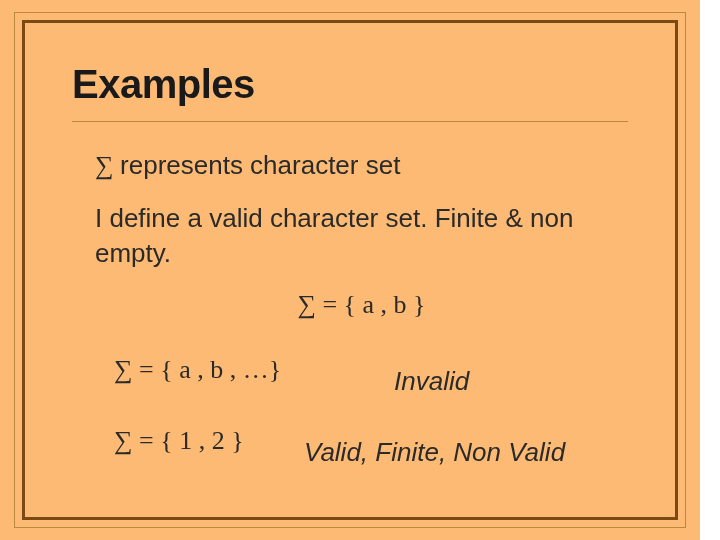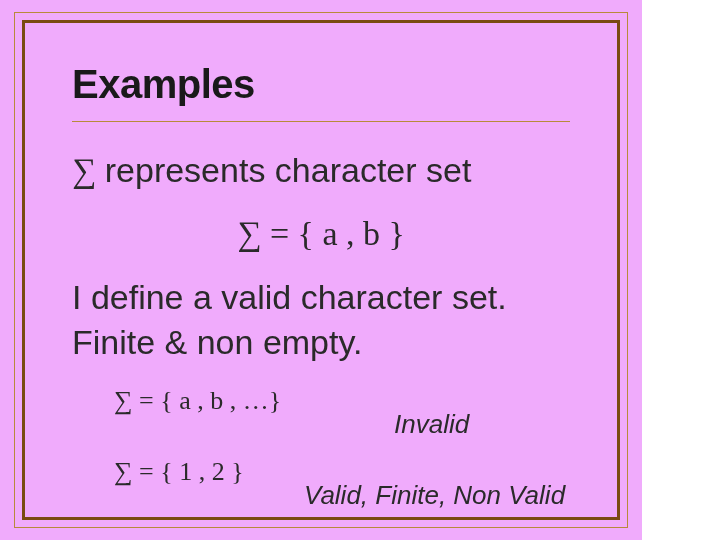--- a/index.html
+++ b/index.html
@@ -4,24 +4,24 @@
 <style>
   * { margin: 0; padding: 0; box-sizing: border-box; }
   html, body {
     width: 720px;
     height: 540px;
     background: #ffffff;
     font-family: Arial, Helvetica, sans-serif;
     overflow: hidden;
   }
   .slide {
-    width: 642px;
+    width: 700px;
     height: 540px;
     position: relative;
-    background: #f0abfc;
+    background: #fdba74;
   }
   .frame-outer {
     position: absolute;
     top: 12px;
     left: 14px;
     right: 14px;
     bottom: 12px;
     border: 1px solid #b88a3a;
   }
   .frame-inner {
@@ -48,59 +48,60 @@
     margin-top: 18px;
   }
   .divider {
     border: none;
     border-top: 1px solid #b88a3a;
     margin-top: 14px;
     margin-bottom: 26px;
     width: 100%;
   }
   .line {
-    font-size: 34px;
+    font-size: 26px;
     color: #2a2a2a;
     line-height: 1.32;
     margin-bottom: 18px;
+    margin-left: 23px;
   }
   .line.center {
     text-align: center;
   }
   .example-row {
     font-size: 26px;
     color: #2a2a2a;
     line-height: 1.35;
     margin-left: 42px;
     margin-bottom: 12px;
     display: flex;
-    align-items: flex-start;
+    align-items: center;
   }
   .example-row .expr { flex: 0 0 280px; }
   .italic { font-style: italic; margin-top: 24px; }
   .sigma { font-family: "Times New Roman", serif; }
 </style>
 </head>
 <body>
 
 <div class="slide">
   <div class="frame-outer"></div>
   <div class="frame-inner"></div>
 
   <div class="content">
     <h1 class="title">Examples</h1>
     <hr class="divider">
 
     <p class="line">
       <span class="sigma">∑ </span><span>represents character set</span>
     </p>
 
+    <p class="line">I define a valid character set. Finite &amp; non empty.</p>
+
     <p class="line center sigma">∑ = { a , b }</p>
-
-    <p class="line">I define a valid character set. Finite &amp; non empty.</p>
 
     <div class="example-row">
       <span class="expr sigma">∑ = { a , b , …}</span>
       <span class="italic">Invalid</span>
     </div>
 
     <div class="example-row">
       <span class="expr sigma" style="flex:0 0 190px">∑ = { 1 , 2 }</span>
       <span class="italic">Valid, Finite, Non Valid</span>
     </div>

